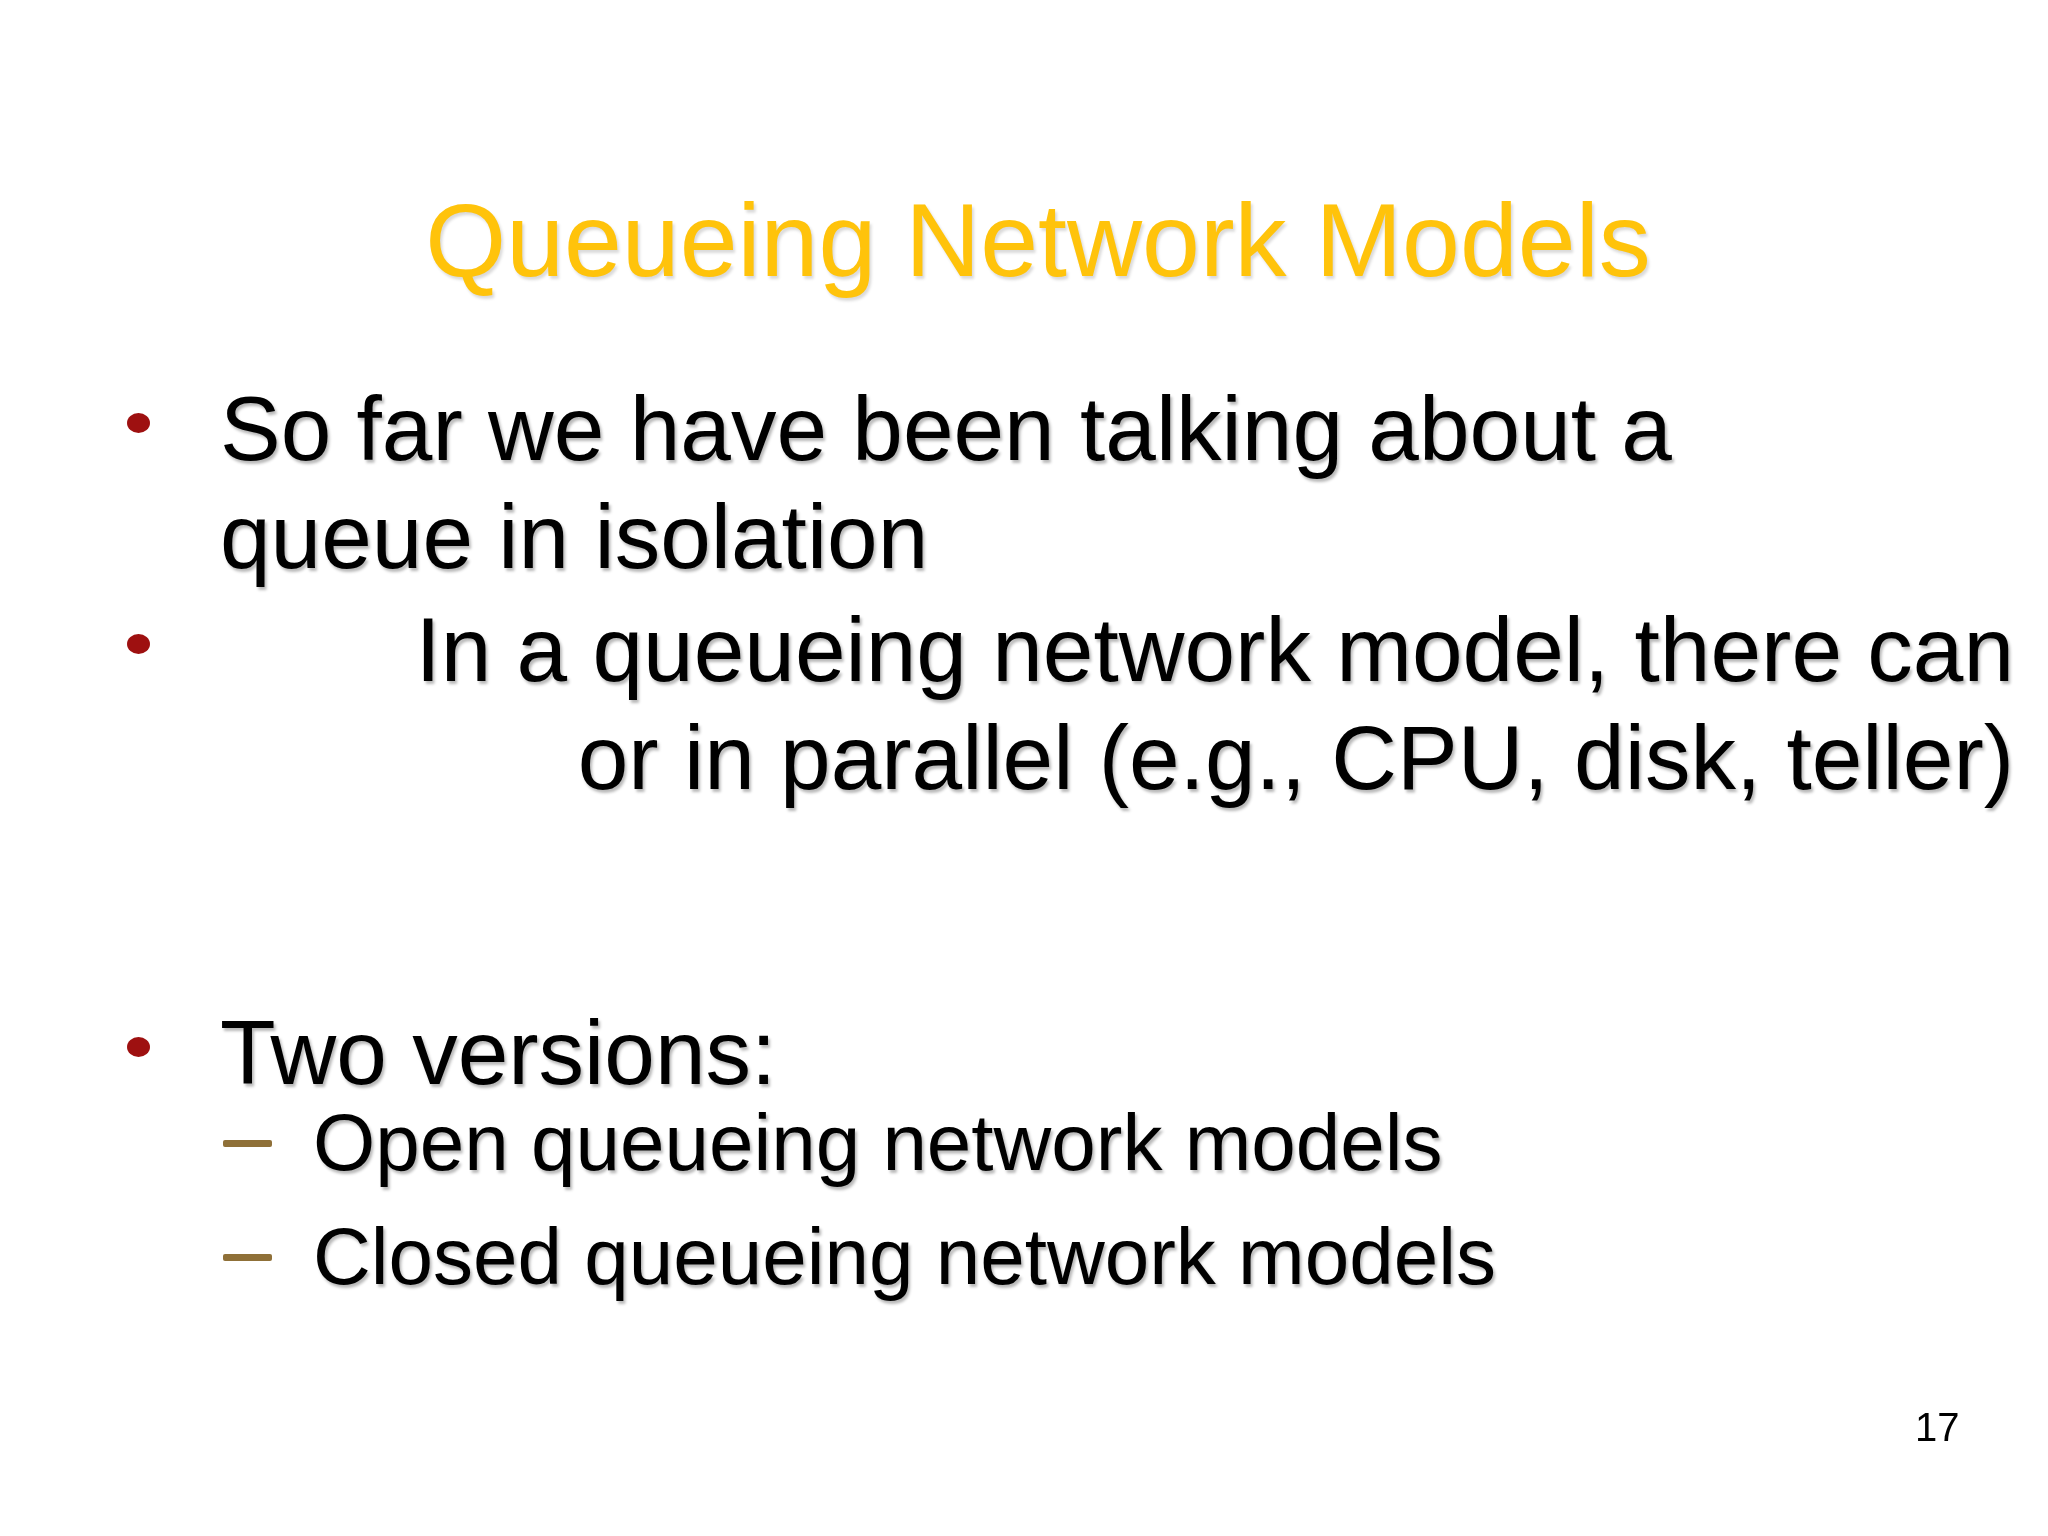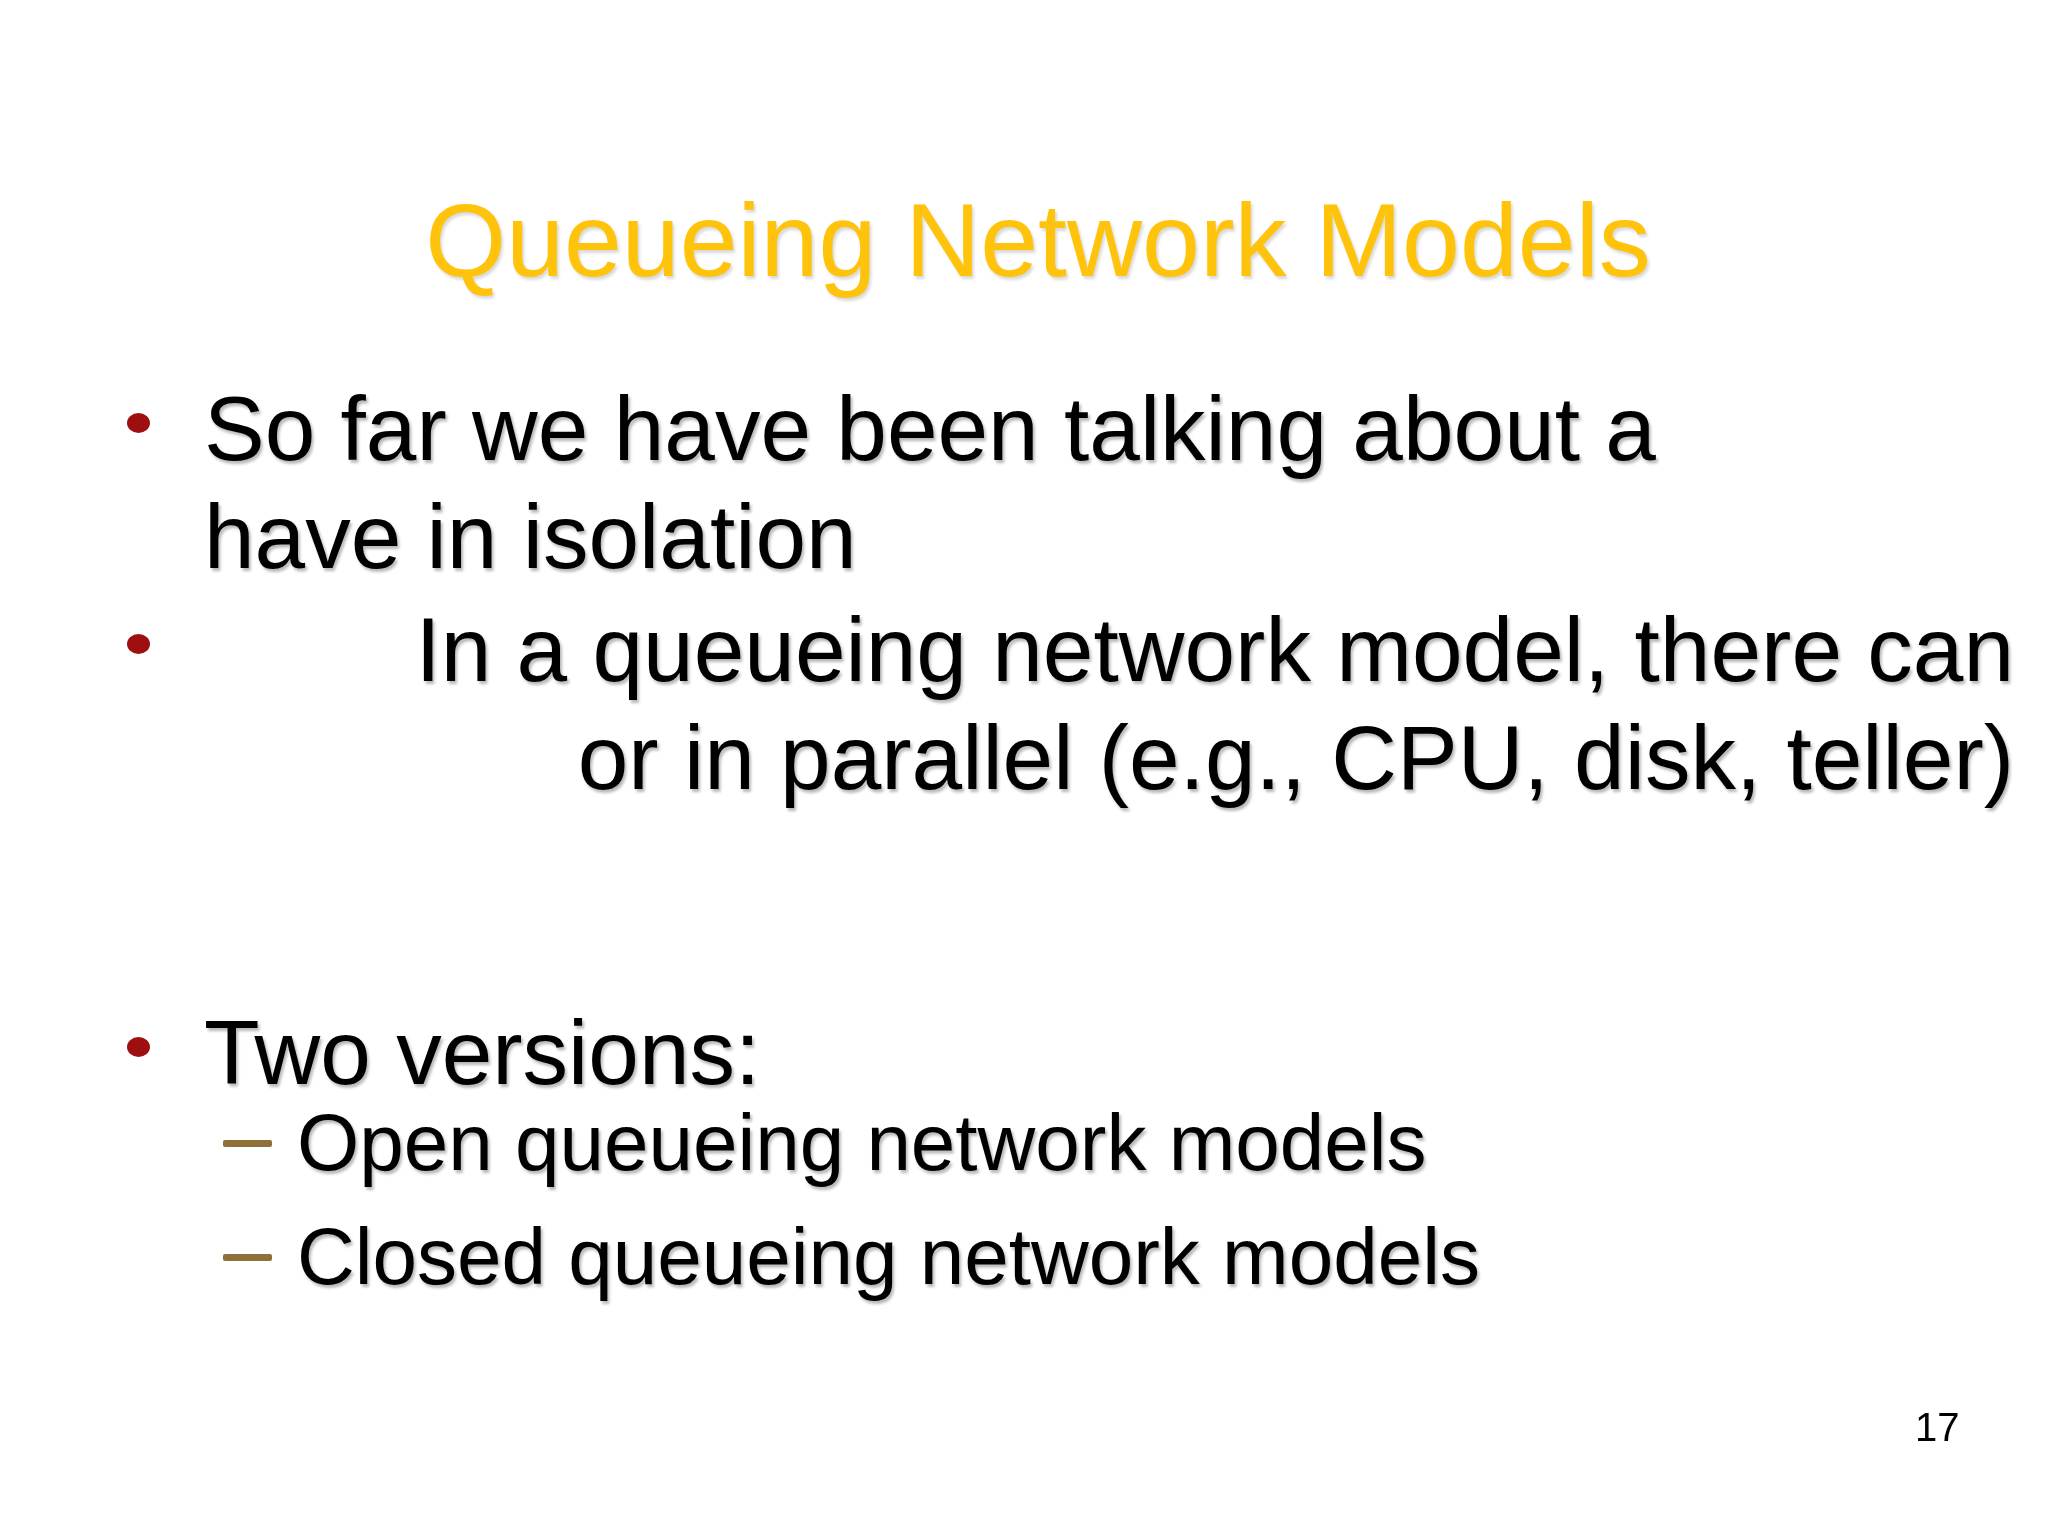--- a/index.html
+++ b/index.html
@@ -40,21 +40,21 @@
   .lvl1 {
     font-size: 91px;
     line-height: 108px;
     padding-left: 77px;
   }
   .lvl2 {
     font-size: 80px;
     line-height: 95px;
     padding-left: 170px;
   }
-  .line { white-space: nowrap; }
+  .line { white-space: nowrap; margin-left: 16px; }
   .dot {
     position: absolute;
     left: 0;
     top: 38px;
     width: 23px;
     height: 20px;
     border-radius: 50%;
     background: var(--bullet-dot, #9E1010);
     text-shadow: none;
   }
@@ -86,21 +86,21 @@
 </head>
 <body>
 
 <div class="slide">
 
   <h1 class="title">Queueing Network Models</h1>
 
   <div class="para lvl1" id="p1">
     <span class="dot"></span>
     <div class="line">So far we have been talking about a</div>
-    <div class="line">have in isolation</div>
+    <div class="line">queue in isolation</div>
   </div>
 
   <div class="para lvl1" id="p2">
     <span class="dot"></span>
     <div class="line">In a queueing network model, there can</div>
     <div class="line">or in parallel (e.g., CPU, disk, teller)</div>
   </div>
 
   <div class="para lvl1" id="p3">
     <span class="dot"></span>

